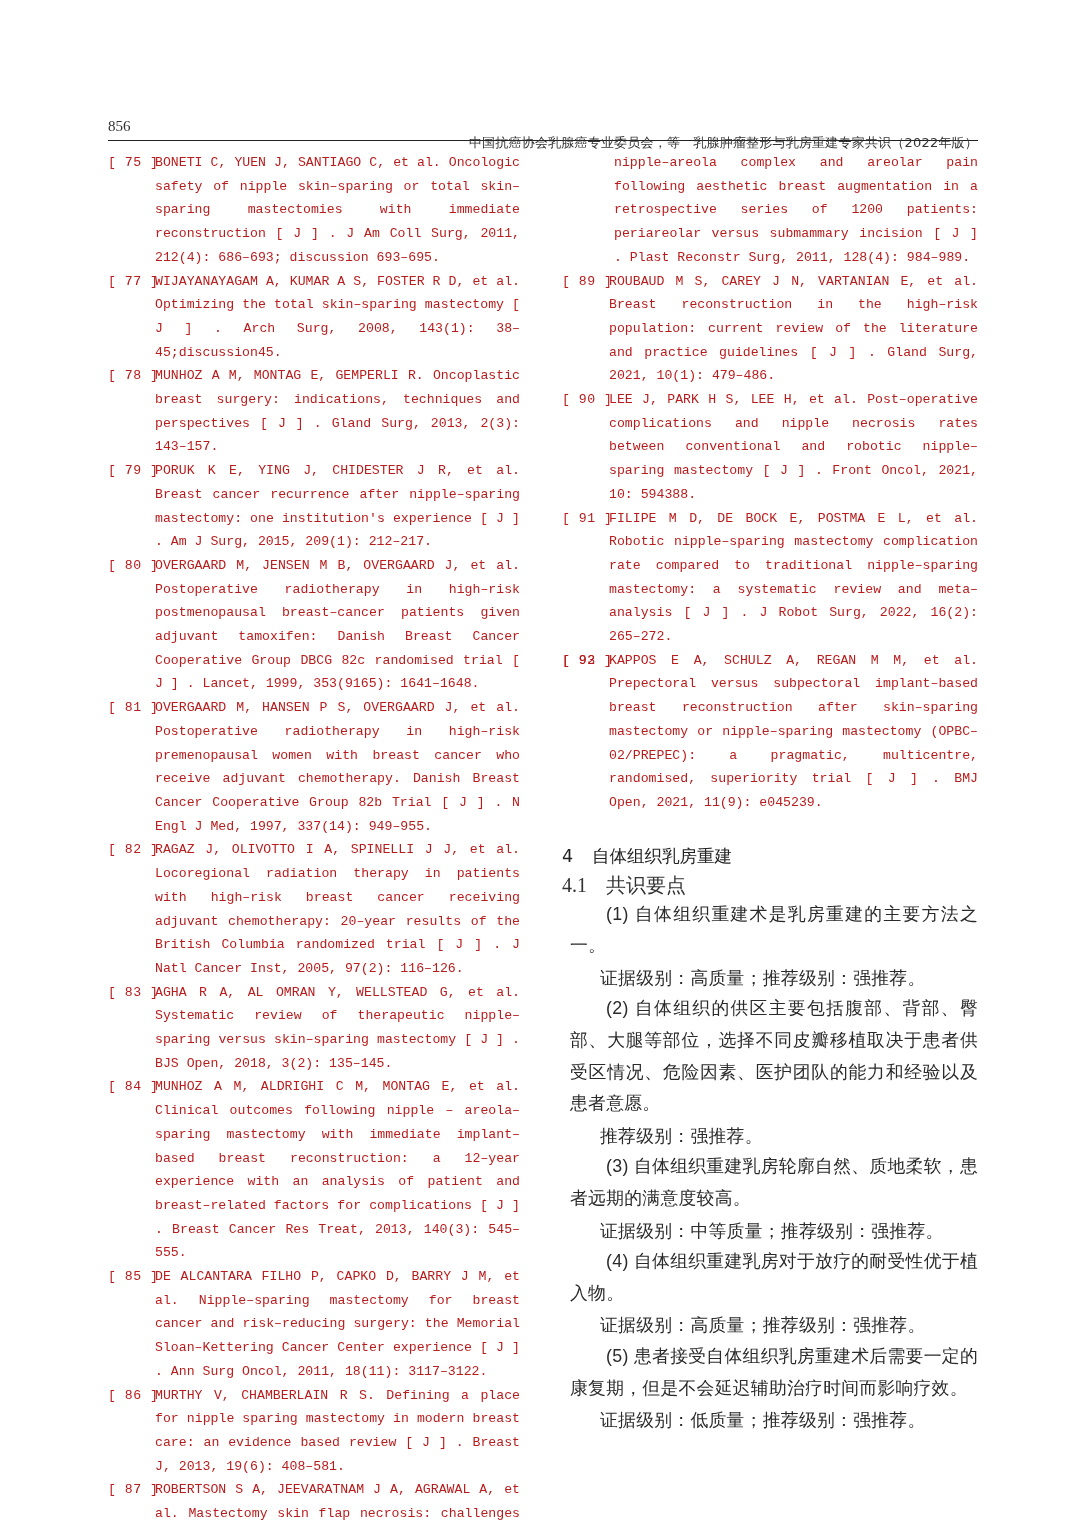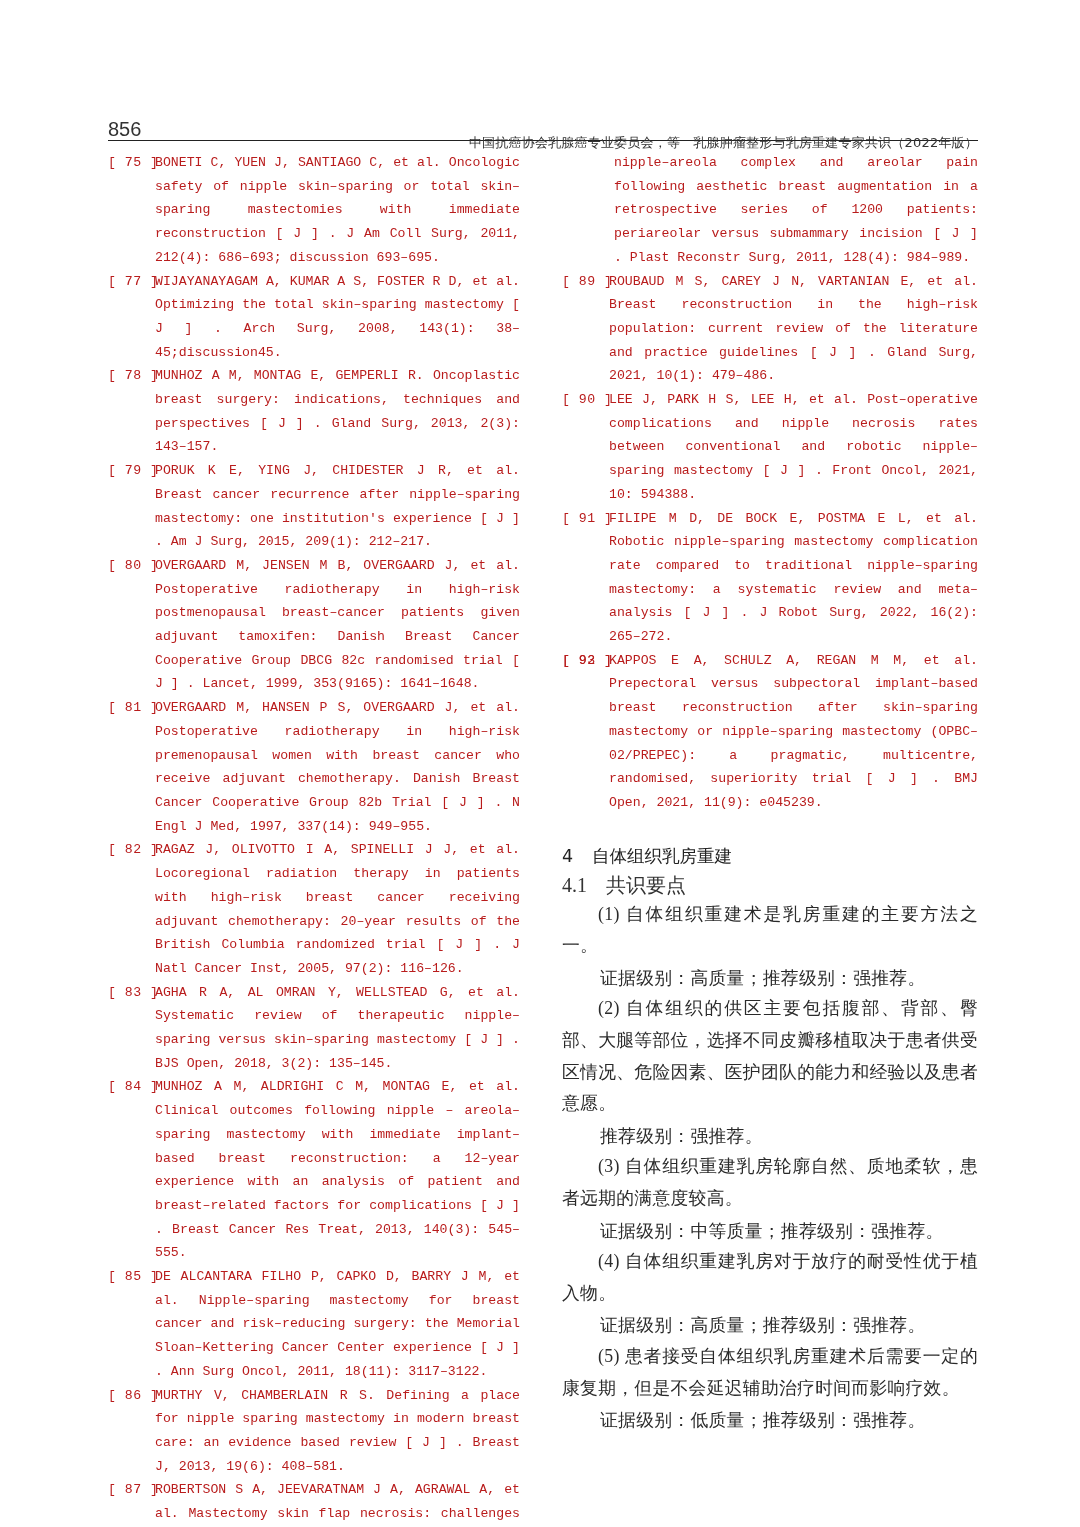--- a/index.html
+++ b/index.html
@@ -1,32 +1,32 @@
 <!DOCTYPE html>
 <html><head>
 <meta charset="utf-8">
 <style>
   html, body { margin:0; padding:0; background:#ffffff; }
   body { width:1080px; height:1527px; position:relative; overflow:hidden; color:#2a2a2a; font-family:"DejaVu Serif", "Liberation Serif", serif; }
   .header { position:absolute; left:108px; top:116px; width:870px; height:24px; border-bottom:1.5px solid #222; }
-  .page-num { position:absolute; left:0; top:2px; font-family:Liberation Sans, sans-serif; font-size:20px; color:#333; }
+  .page-num { position:absolute; left:0; top:2px; font-family:Liberation Serif, serif; font-size:15px; color:#333; }
   .running-title { position:absolute; right:0; top:18px; font-family:"DejaVu Sans", sans-serif; font-size:13px; color:#333; letter-spacing:0.2px; }
   .col { position:absolute; top:151px; width:412px; }
   .col-left { left:108px; }
   .col-right { left:562px; width:416px; }
   .ref { position:relative; padding-left:47px; font-family:Liberation Mono, monospace; font-size:13.2px; line-height:23.7px; text-align:justify; color:#b91c1c; }
   .ref-num { position:absolute; left:0; top:0; font-size:13.2px; letter-spacing:0.5px; }
   .ref-text { display:block; }
   .ref.cont { padding-left:52px; }
   .section { margin-top:26px; }
   .sec-title { font-family:"DejaVu Sans", sans-serif; font-size:17.5px; line-height:30px; color:#222; }
   .sec-title .num { display:inline-block; width:30px; }
   .subsec { font-family:"DejaVu Serif", serif; font-size:20px; line-height:28px; color:#333; }
   .subsec .num { display:inline-block; width:44px; font-family:"Liberation Serif", serif; }
-  .para { font-family:Liberation Serif, serif; font-size:17.8px; line-height:31.6px; text-indent:36px; text-align:justify; color:#2a2a2a; letter-spacing:0.3px; }
+  .para { font-family:Liberation Sans, sans-serif; font-size:17.8px; line-height:31.6px; text-indent:36px; text-align:justify; color:#2a2a2a; letter-spacing:0.3px;margin-left:8px; }
   .grade { font-family:"DejaVu Sans", sans-serif; font-size:17.8px; line-height:31.6px; text-indent:38px; color:#2a2a2a; letter-spacing:0.3px; }
 </style>
 </head>
 <body>
 
 <div class="header">
   <span class="page-num">856</span>
   <span class="running-title">中国抗癌协会乳腺癌专业委员会，等　乳腺肿瘤整形与乳房重建专家共识（2022年版）</span>
 </div>
 

